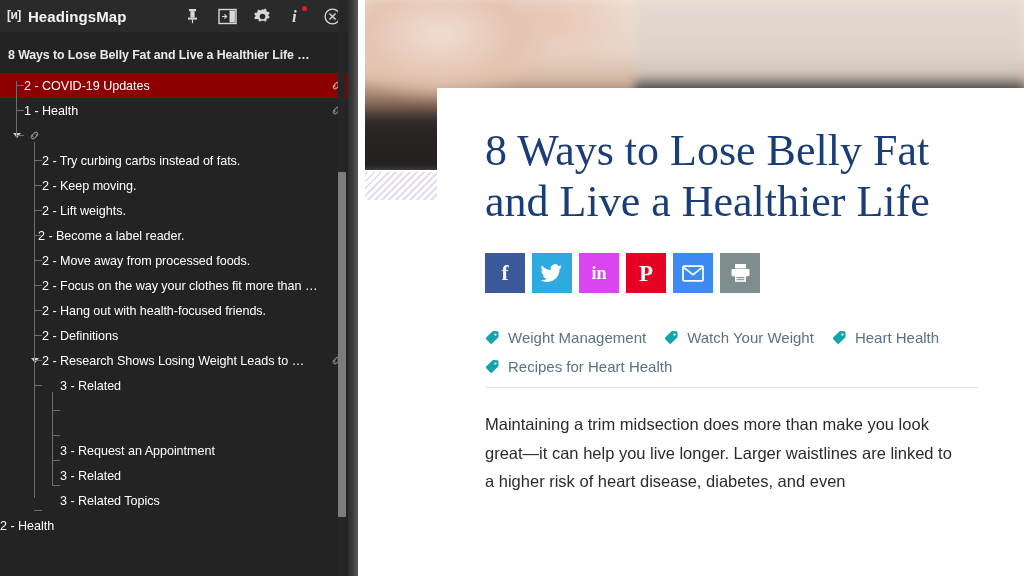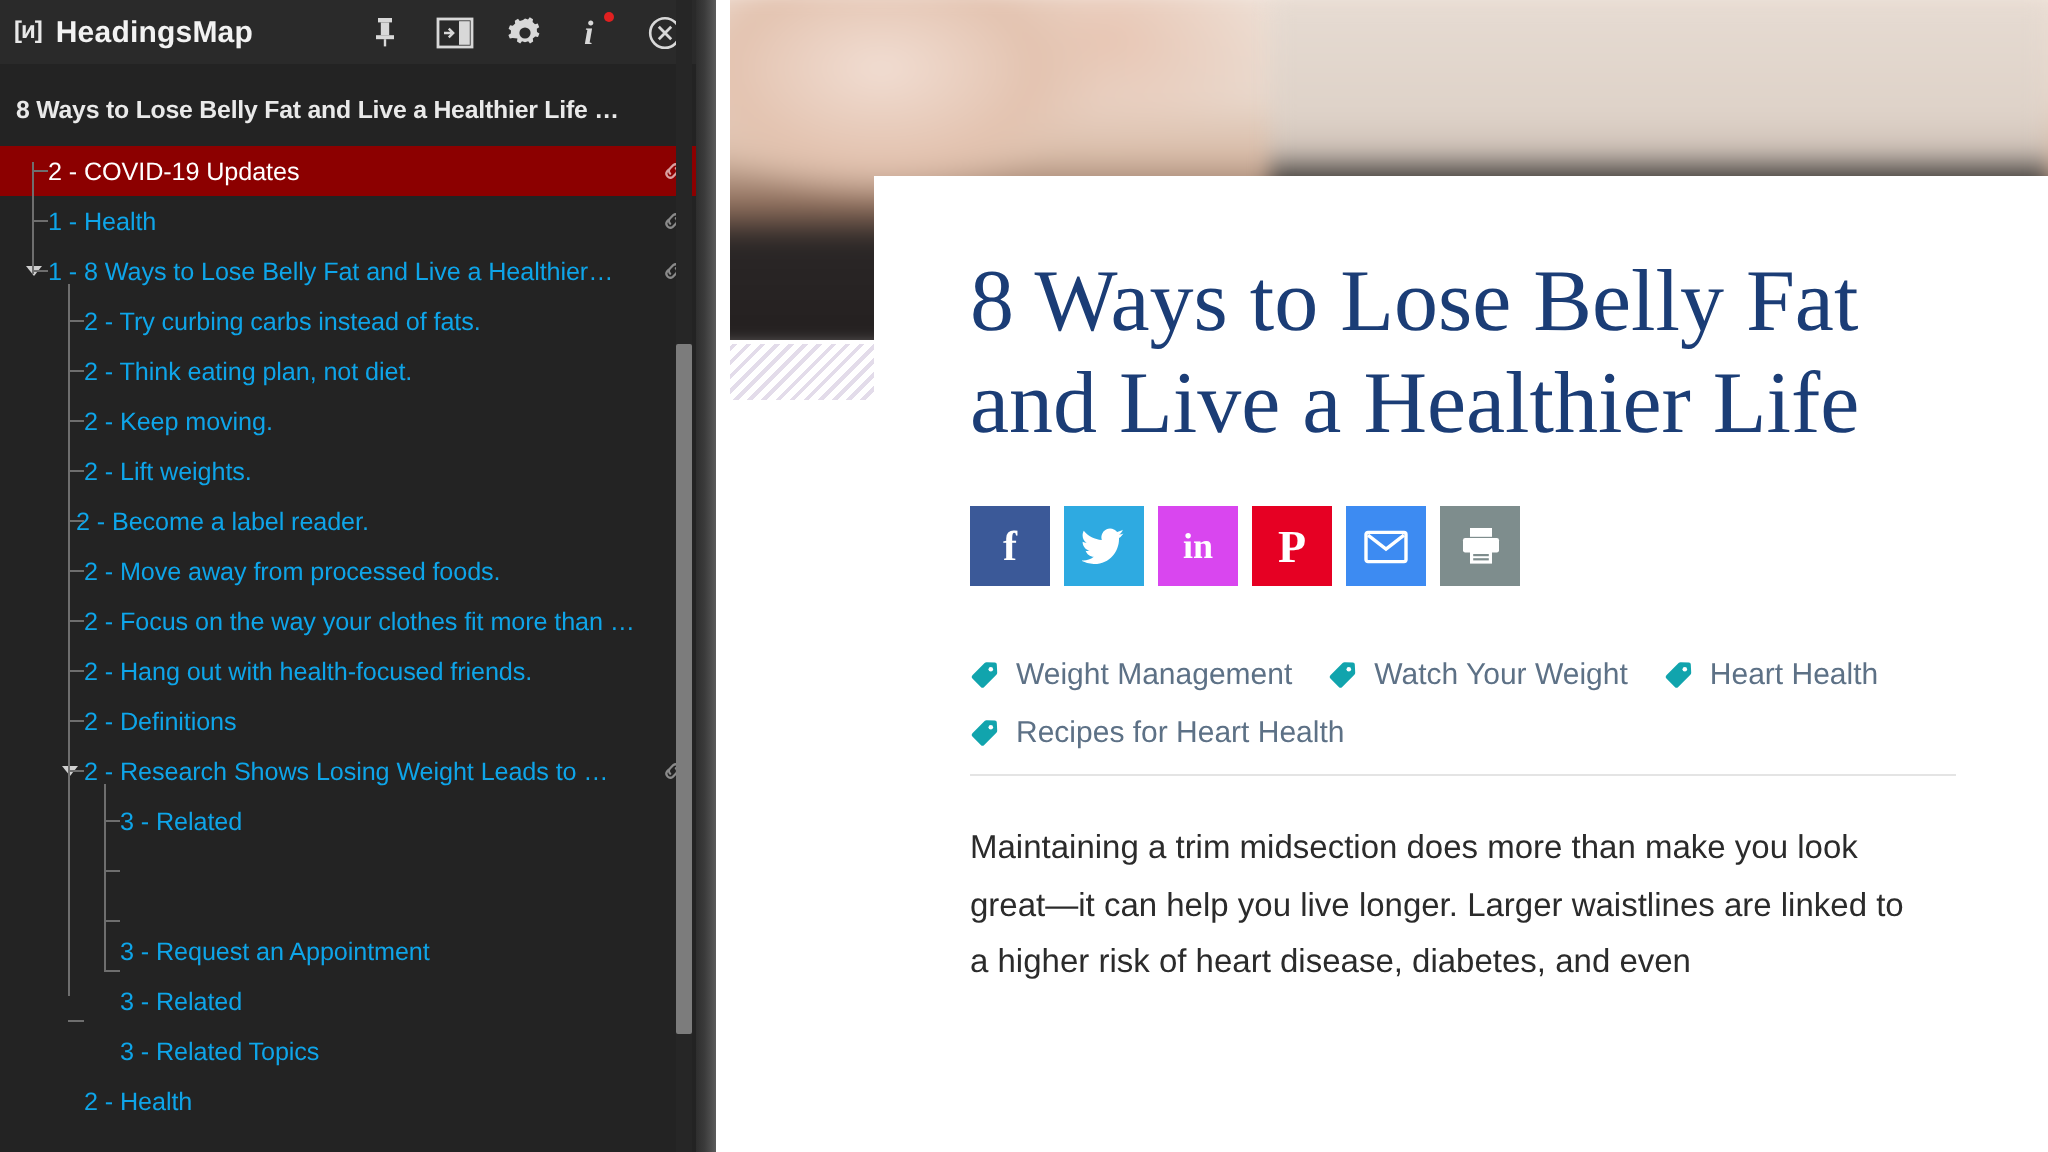--- a/index.html
+++ b/index.html
@@ -67,21 +67,21 @@
   .tree { position: relative; margin-top: 11px; }
   .row {
     position: relative;
     height: 25px;
     display: flex; align-items: center;
     padding-right: 16px;
     white-space: nowrap;
     cursor: pointer;
   }
   .row .label {
-    font-size: 12.6px; color: #0ea5e9;
+    font-size: 12.6px; color: #ffffff;
     overflow: hidden; text-overflow: ellipsis; white-space: nowrap;
     flex: 1;
     letter-spacing: -0.05px;
   }
   .row.sel { background: #8c0000; }
   .row.sel .label { color: #ffffff; }
 
   .link-ico {
     width: 12px; margin-left: 4px; flex: 0 0 auto;
     color: #8a8a8a; font-size: 10px; line-height: 1;
@@ -277,34 +277,29 @@
           <span class="label">1 - Health</span>
           <span class="link-ico">
             <svg width="11" height="11" viewBox="0 0 11 11" fill="none">
               <path d="M4.1 6.9 A2 2 0 0 1 4.1 4.1 L5.6 2.6 A2 2 0 0 1 8.4 5.4 L7.6 6.2" stroke="currentColor" stroke-width="1.1" fill="none" stroke-linecap="round"></path>
               <path d="M6.9 4.1 A2 2 0 0 1 6.9 6.9 L5.4 8.4 A2 2 0 0 1 2.6 5.6 L3.4 4.8" stroke="currentColor" stroke-width="1.1" fill="none" stroke-linecap="round"></path>
             </svg>
           </span>
         </div>
         <div class="row" style="padding-left: 24px;">
           <span class="caret" style="left: 13px; top: 10px;"></span>
-          <span class="label">1 - 8 Ways to Lose Belly Fat and Live a Healthier…</span>
           <span class="link-ico">
             <svg width="11" height="11" viewBox="0 0 11 11" fill="none">
               <path d="M4.1 6.9 A2 2 0 0 1 4.1 4.1 L5.6 2.6 A2 2 0 0 1 8.4 5.4 L7.6 6.2" stroke="currentColor" stroke-width="1.1" fill="none" stroke-linecap="round"></path>
               <path d="M6.9 4.1 A2 2 0 0 1 6.9 6.9 L5.4 8.4 A2 2 0 0 1 2.6 5.6 L3.4 4.8" stroke="currentColor" stroke-width="1.1" fill="none" stroke-linecap="round"></path>
             </svg>
           </span>
         </div>
         <div class="row" style="padding-left: 42px;">
           <span class="label">2 - Try curbing carbs instead of fats.</span>
-          <span class="link-ico"></span>
-        </div>
-        <div class="row" style="padding-left: 42px;">
-          <span class="label">2 - Think eating plan, not diet.</span>
           <span class="link-ico"></span>
         </div>
         <div class="row" style="padding-left: 42px;">
           <span class="label">2 - Keep moving.</span>
           <span class="link-ico"></span>
         </div>
         <div class="row" style="padding-left: 42px;">
           <span class="label">2 - Lift weights.</span>
           <span class="link-ico"></span>
         </div>
@@ -347,21 +342,21 @@
           <span class="link-ico"></span>
         </div>
         <div class="row" style="padding-left: 60px;">
           <span class="label">3 - Related</span>
           <span class="link-ico"></span>
         </div>
         <div class="row" style="padding-left: 60px;">
           <span class="label">3 - Related Topics</span>
           <span class="link-ico"></span>
         </div>
-        <div class="row" style="padding-left: 42px;">
+        <div class="row" style="">
           <span class="label">2 - Health</span>
           <span class="link-ico"></span>
         </div>
         <div class="guide vline" style="left: 16px; top: 8px; height: 56px;"></div>
         <div class="guide hline" style="left: 16px; top: 12px; width: 8px;"></div>
         <div class="guide hline" style="left: 16px; top: 37px; width: 8px;"></div>
         <div class="guide hline" style="left: 16px; top: 62px; width: 8px;"></div>
         <div class="guide vline" style="left: 34px; top: 69px; height: 356px;"></div>
         <div class="guide hline" style="left: 34px; top: 87px; width: 8px;"></div>
         <div class="guide hline" style="left: 34px; top: 112px; width: 8px;"></div>

